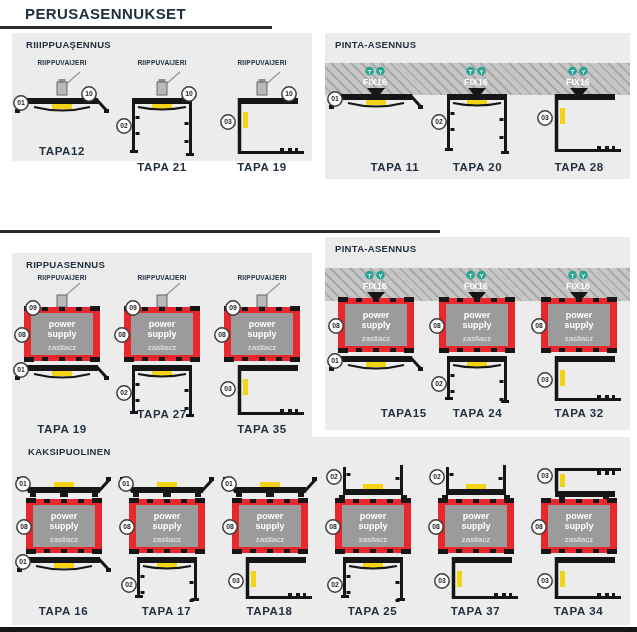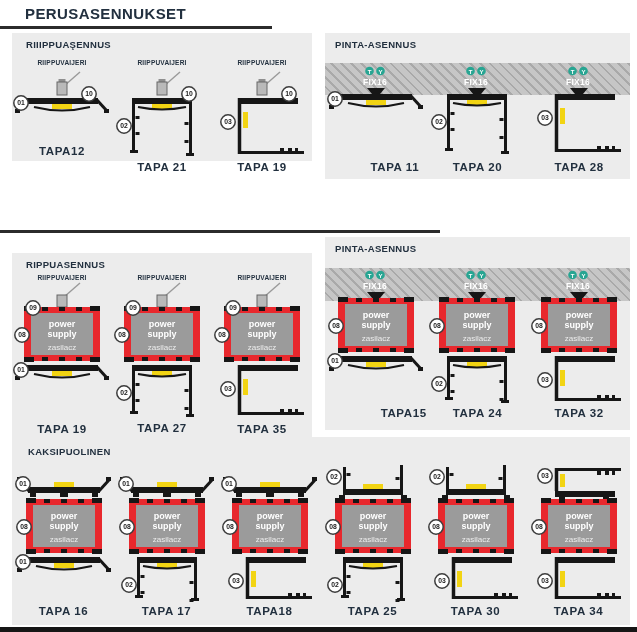--- a/index.html
+++ b/index.html
@@ -304,21 +304,21 @@
           </g>
           <g>
             <circle cx="10" cy="54" r="7.2" fill="#fff" stroke="#3c3c3c" stroke-width="1.5"></circle>
             <text x="10" y="56.4" text-anchor="middle" font-size="6.8" fill="#1c1c1c" font-weight="bold" letter-spacing="0">08</text>
           </g>
           <g>
             <circle cx="12" cy="112" r="7.2" fill="#fff" stroke="#3c3c3c" stroke-width="1.5"></circle>
             <text x="12" y="114.4" text-anchor="middle" font-size="6.8" fill="#1c1c1c" font-weight="bold" letter-spacing="0">02</text>
           </g>
         </svg>
-        <div class="cap" style="top: 169px;">TAPA 27</div>
+        <div class="cap" style="top: 155px;">TAPA 27</div>
       </div>
       <div class="cell" style="left: 200px; width: 100px;">
         <div class="dlabel" style="top: 21px;">RIIPPUVAIJERI</div>
         <svg viewBox="0 0 100 140" width="100" height="140" class="dsvg" style="top: 28px;">
           <g>
             <line x1="52" y1="16" x2="68" y2="2" stroke="#9a9a9a" stroke-width="1.4"></line>
             <rect x="45" y="14" width="10" height="12" fill="#b9b9b9" stroke="#666" stroke-width="1"></rect>
           </g>
           <g>
             <rect x="12" y="26" width="76" height="54" fill="#e8282d"></rect>
@@ -782,21 +782,21 @@
           </g>
           <g>
             <circle cx="10" cy="62" r="7.2" fill="#fff" stroke="#3c3c3c" stroke-width="1.5"></circle>
             <text x="10" y="64.4" text-anchor="middle" font-size="6.8" fill="#1c1c1c" font-weight="bold" letter-spacing="0">08</text>
           </g>
           <g>
             <circle cx="16" cy="116" r="7.2" fill="#fff" stroke="#3c3c3c" stroke-width="1.5"></circle>
             <text x="16" y="118.4" text-anchor="middle" font-size="6.8" fill="#1c1c1c" font-weight="bold" letter-spacing="0">03</text>
           </g>
         </svg>
-        <div class="cap" style="top: 168px;">TAPA 30</div>
+        <div class="cap" style="top: 168px;">TAPA 37</div>
       </div>
       <div class="cell" style="left: 515px; width: 103px;">
         <svg viewBox="0 0 100 140" width="100" height="140" class="dsvg" style="top: 28px;">
           <g>
             <rect x="26" y="26" width="60" height="6" fill="#161616"></rect>
             <line x1="27.5" y1="3" x2="27.5" y2="26" stroke="#161616" stroke-width="3.5"></line>
             <line x1="26" y1="4.5" x2="92" y2="4.5" stroke="#161616" stroke-width="3"></line>
             <rect x="68" y="6" width="4" height="4" fill="#161616"></rect>
             <rect x="76" y="6" width="4" height="4" fill="#161616"></rect>
             <rect x="83" y="6" width="3" height="4" fill="#161616"></rect>

